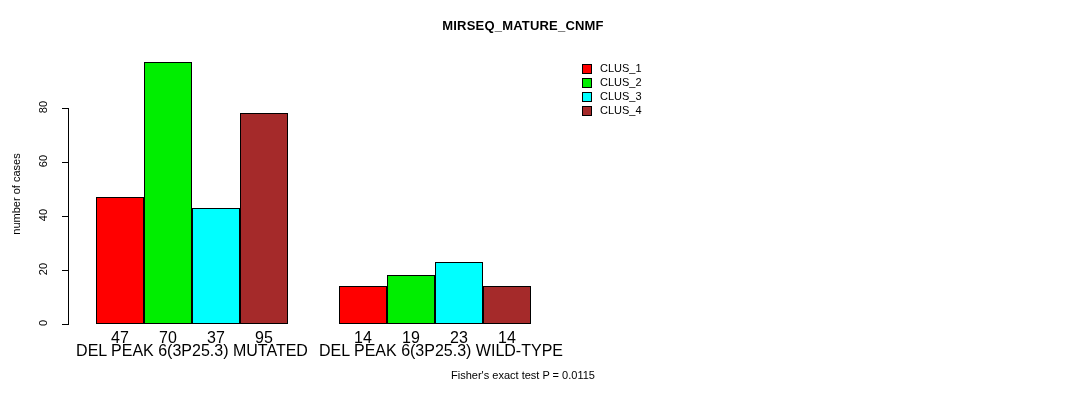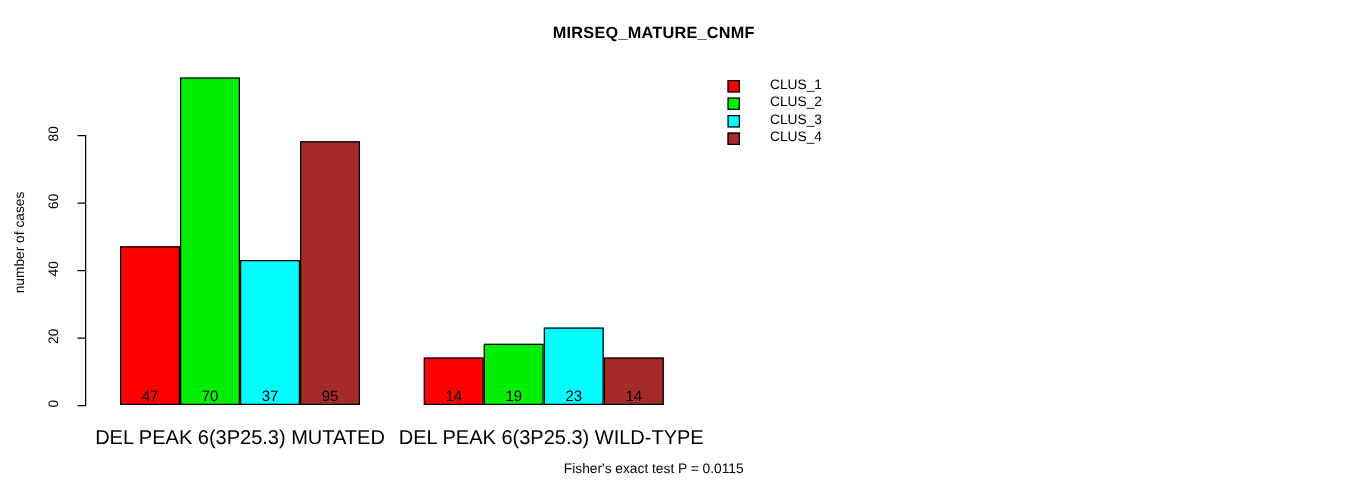--- a/index.html
+++ b/index.html
@@ -71,23 +71,23 @@
     transform-origin: center center;
     white-space: nowrap;
   }
 
   
   .bar {
     box-sizing: border-box;
     border: 1px solid #000000;
   }
   .bar-count-label {
-    font-size: 12px;
-    text-align: center;
-    top: 310px;
+    font-size: 16px;
+    text-align: center;
+    top: 329px;
     white-space: nowrap;
   }
   .group-label {
     font-size: 16px;
     text-align: center;
     top: 342px;
     white-space: nowrap;
   }
 
   
@@ -101,21 +101,21 @@
     position: absolute;
     left: 0;
     top: 2px;
     width: 10px;
     height: 10px;
     box-sizing: border-box;
     border: 1px solid #000000;
   }
   .legend-text {
     position: absolute;
-    left: 34px;
+    left: 18px;
     top: 0px;
     font-size: 11px;
     line-height: 13px;
     text-align: center;
   }
 
   
   #footer-note {
     left: 0;
     top: 369px;

